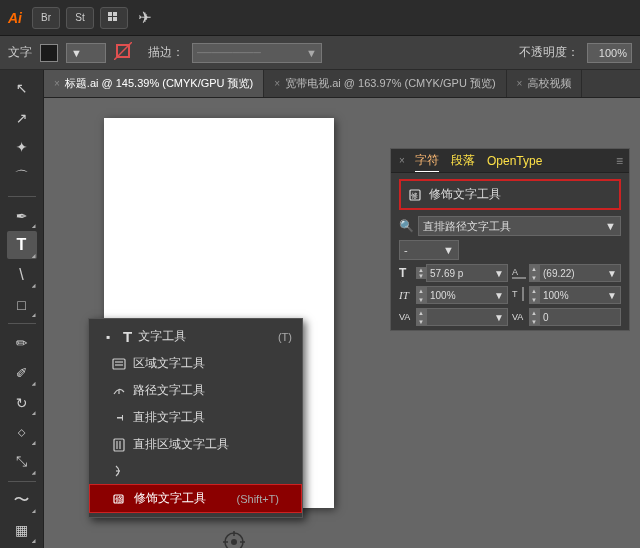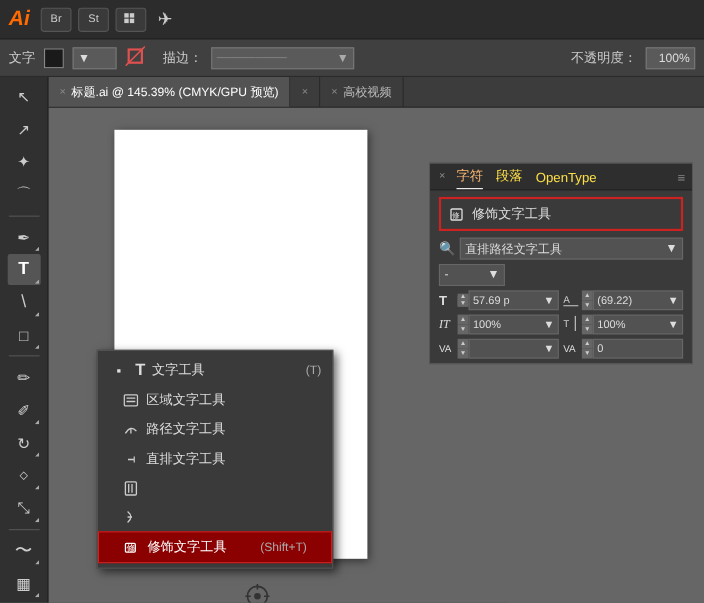--- a/index.html
+++ b/index.html
@@ -10,21 +10,21 @@
       height: 36px;
       background: #2c2c2c;
       display: flex;
       align-items: center;
       padding: 0 8px;
       gap: 6px;
       border-bottom: 1px solid #1a1a1a;
     }
     .app-logo {
       color: #ff6b00;
-      font-size: 19px;
+      font-size: 14px;
       font-weight: bold;
       font-style: italic;
       margin-right: 4px;
     }
     .app-icon-btn {
       width: 28px; height: 22px;
       background: #3a3a3a;
       border: 1px solid #555;
       border-radius: 3px;
       display: flex; align-items: center; justify-content: center;
@@ -453,20 +453,21 @@
 
   <div class="content-area">
 
     <div class="tabs-bar">
       <div class="tab active">
         <span class="tab-close">×</span>
         <span>标题.ai @ 145.39% (CMYK/GPU 预览)</span>
       </div>
       <div class="tab">
         <span class="tab-close">×</span>
+        <span>宽带电视.ai @ 163.97% (CMYK/GPU 预览)</span>
       </div>
       <div class="tab">
         <span class="tab-close">×</span>
         <span>高校视频</span>
       </div>
     </div>
 
     <div class="canvas-area">
       <div class="canvas-white"></div>
 
@@ -508,20 +509,21 @@
         </div>
 
         <div class="menu-item">
           <span class="item-icon">
             <svg width="14" height="14" viewBox="0 0 14 14" fill="none" stroke="#ccc" stroke-width="1.2">
               <rect x="2" y="1" width="10" height="12" rx="1"></rect>
               <line x1="5" y1="3" x2="5" y2="11"></line>
               <line x1="8" y1="3" x2="8" y2="11"></line>
             </svg>
           </span>
+          <span>直排区域文字工具</span>
         </div>
 
         <div class="menu-item">
           <span class="item-icon">
             <svg width="14" height="14" viewBox="0 0 14 14" fill="none" stroke="#ccc" stroke-width="1.2">
               <path d="M4 2 Q10 7 4 12"></path>
               <line x1="4" y1="7" x2="8" y2="7"></line>
             </svg>
           </span>
         </div>

